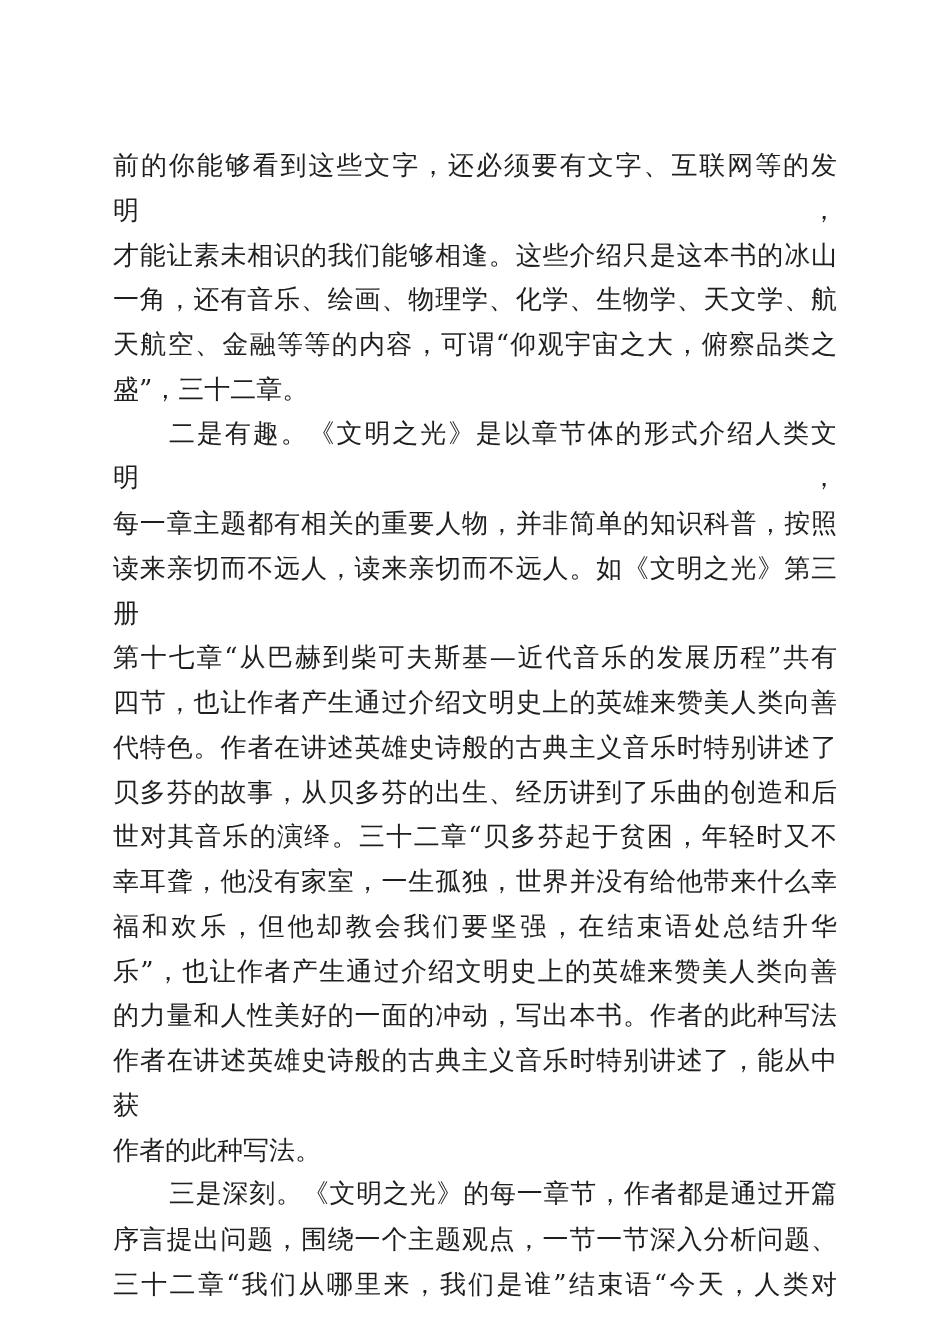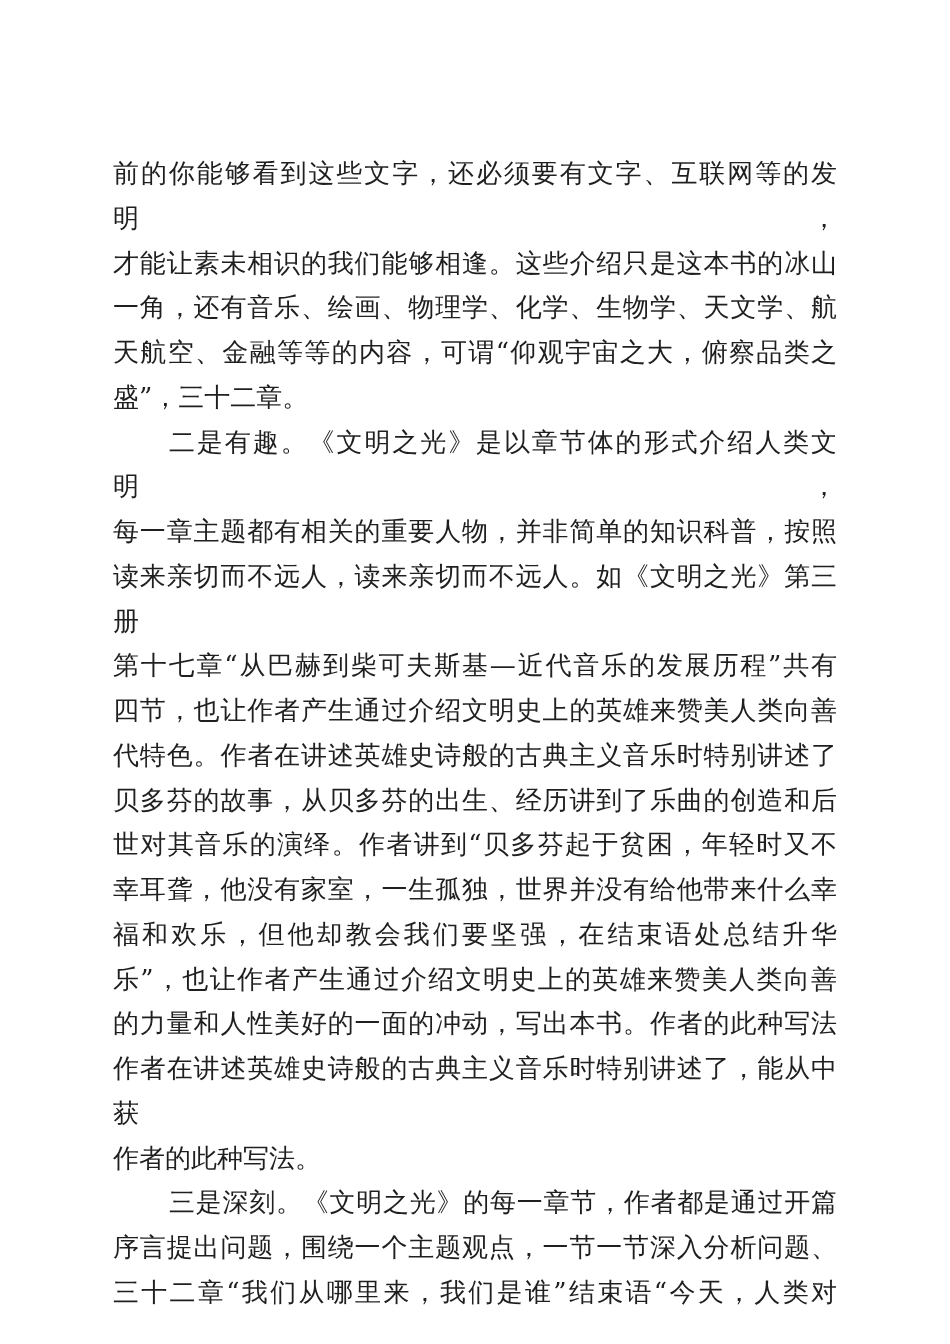--- a/index.html
+++ b/index.html
@@ -18,37 +18,37 @@
     position: absolute;
     left: 113px;
     top: 143px;
     width: 724px;
     font-family: "DejaVu Serif", "Liberation Serif", serif;
     font-size: 26px;
     line-height: 44.75px;
     font-weight: 400;
     color: #1f1f1f;
     letter-spacing: 0;
-    margin-top: 8px;
   }
   .paragraph {
     margin: 0;
     padding: 0;
   }
   .line {
     width: 100%;
     white-space: normal;
   }
   .line.just {
     text-align: justify;
     text-align-last: justify;
     text-justify: inter-character;
   }
   .line.indent {
     text-indent: 56px;
+    font-family: Liberation Serif, serif;
   }
 </style>
 </head>
 <body>
 
 <div class="page">
   <div class="text-block" style="color: rgb(31, 31, 31);">
       <div class="paragraph">
         <div class="line just">前的你能够看到这些文字，还必须要有文字、互联网等的发明，</div>
         <div class="line just">才能让素未相识的我们能够相逢。这些介绍只是这本书的冰山</div>
@@ -57,21 +57,21 @@
         <div class="line">盛”，三十二章。</div>
       </div>
       <div class="paragraph">
         <div class="line just indent">二是有趣。《文明之光》是以章节体的形式介绍人类文明，</div>
         <div class="line just">每一章主题都有相关的重要人物，并非简单的知识科普，按照</div>
         <div class="line just">读来亲切而不远人，读来亲切而不远人。如《文明之光》第三册</div>
         <div class="line just">第十七章“从巴赫到柴可夫斯基—近代音乐的发展历程”共有</div>
         <div class="line just">四节，也让作者产生通过介绍文明史上的英雄来赞美人类向善</div>
         <div class="line just">代特色。作者在讲述英雄史诗般的古典主义音乐时特别讲述了</div>
         <div class="line just">贝多芬的故事，从贝多芬的出生、经历讲到了乐曲的创造和后</div>
-        <div class="line just">世对其音乐的演绎。作者讲到“贝多芬起于贫困，年轻时又不</div>
+        <div class="line just">世对其音乐的演绎。三十二章“贝多芬起于贫困，年轻时又不</div>
         <div class="line just">幸耳聋，他没有家室，一生孤独，世界并没有给他带来什么幸</div>
         <div class="line just">福和欢乐，但他却教会我们要坚强，在结束语处总结升华</div>
         <div class="line just">乐”，也让作者产生通过介绍文明史上的英雄来赞美人类向善</div>
         <div class="line just">的力量和人性美好的一面的冲动，写出本书。作者的此种写法</div>
         <div class="line just">作者在讲述英雄史诗般的古典主义音乐时特别讲述了，能从中获</div>
         <div class="line">作者的此种写法。</div>
       </div>
       <div class="paragraph">
         <div class="line just indent">三是深刻。《文明之光》的每一章节，作者都是通过开篇</div>
         <div class="line just">序言提出问题，围绕一个主题观点，一节一节深入分析问题、</div>

